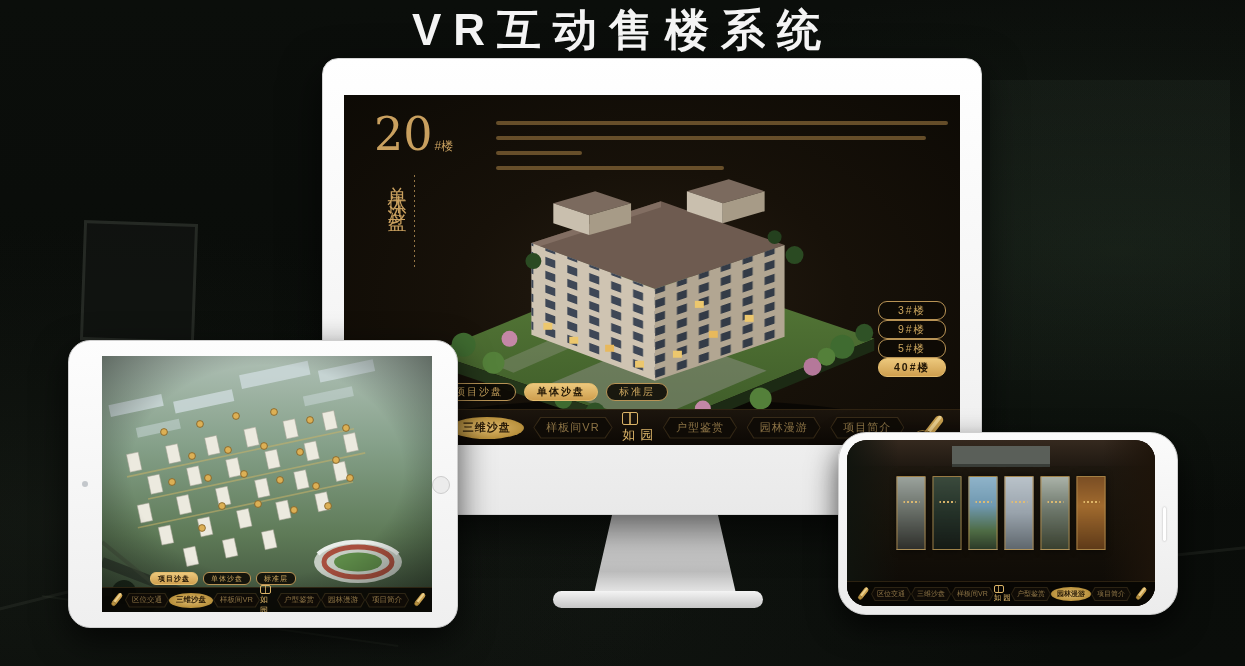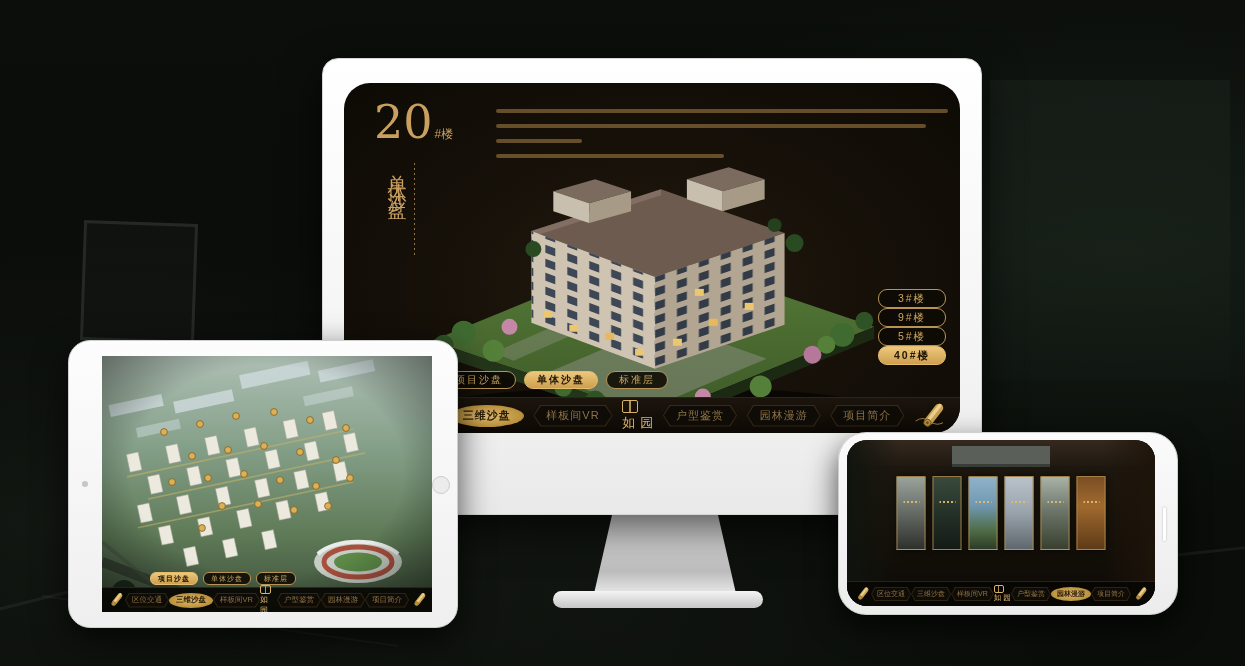--- a/index.html
+++ b/index.html
@@ -56,23 +56,23 @@
   
   .stand-neck{position:absolute;left:593px;top:510px;width:144px;height:88px;z-index:1;
     background:linear-gradient(180deg,#e9e9e9 0%,#cfcfcf 45%,#bdbdbd 70%,#f0f0f0 100%);
     clip-path:polygon(14% 0,86% 0,100% 100%,0 100%);}
   .stand-base{position:absolute;left:553px;top:591px;width:210px;height:17px;z-index:1;
     border-radius:9px;background:linear-gradient(180deg,#f4f4f4,#c6c6c6);}
   .monitor{position:absolute;left:322px;top:58px;width:658px;height:455px;z-index:2;
     background:linear-gradient(180deg,#ffffff 0%,#f3f3f3 70%,#e9e9e9 100%);
     border:1px solid #d6d6d6;border-radius:16px;
     box-shadow:0 14px 40px rgba(0,0,0,.65);}
-  .monitor-screen{position:absolute;left:21px;top:24px;width:616px;height:350px;
+  .monitor-screen{position:absolute;left:21px;top:36px;width:616px;height:350px;
     background:radial-gradient(ellipse at 50% 58%,#251c11 0%,#171109 45%,#0d0a05 100%);
-    overflow:hidden;border-radius:26px;}
+    overflow:hidden;}
 
   .ms-headline{position:absolute;left:30px;top:16px;color:#c9a05f;z-index:3;}
   .ms-num{font-family:"DejaVu Serif",serif;font-size:46px;line-height:1;}
   .ms-unit{font-size:12px;margin-left:2px;}
   .ms-vertical{position:absolute;left:40px;top:76px;writing-mode:vertical-rl;
     color:#c9a05f;font-size:19px;letter-spacing:9px;z-index:3;}
   .ms-vline{position:absolute;left:70px;top:80px;width:1px;height:92px;z-index:3;
     background:repeating-linear-gradient(180deg,rgba(201,160,95,.7) 0 2px,transparent 2px 5px);}
   .ms-desc{position:absolute;left:152px;top:26px;z-index:3;}
   .ms-desc .dl{height:4px;border-radius:2px;background:rgba(186,142,76,.5);margin-bottom:11px;}
@@ -154,20 +154,21 @@
 
 <div class="stage">
 
   <div class="bg-layer"></div>
   <div class="bg-frame"></div>
   <div class="bg-road1"></div>
   <div class="bg-road2"></div>
   <div class="bg-road3"></div>
   <div class="bg-block1"></div>
 
+  <div class="page-title">VR互动售楼系统</div>
 
   <div class="stand-neck"></div>
   <div class="stand-base"></div>
 
   <div class="monitor">
     <div class="monitor-screen">
 
       <svg style="position:absolute;inset:0;z-index:1;" width="616" height="350" viewBox="0 0 618 350">
         <defs>
           <linearGradient id="gbase" x1="0" y1="0" x2="0" y2="1">

